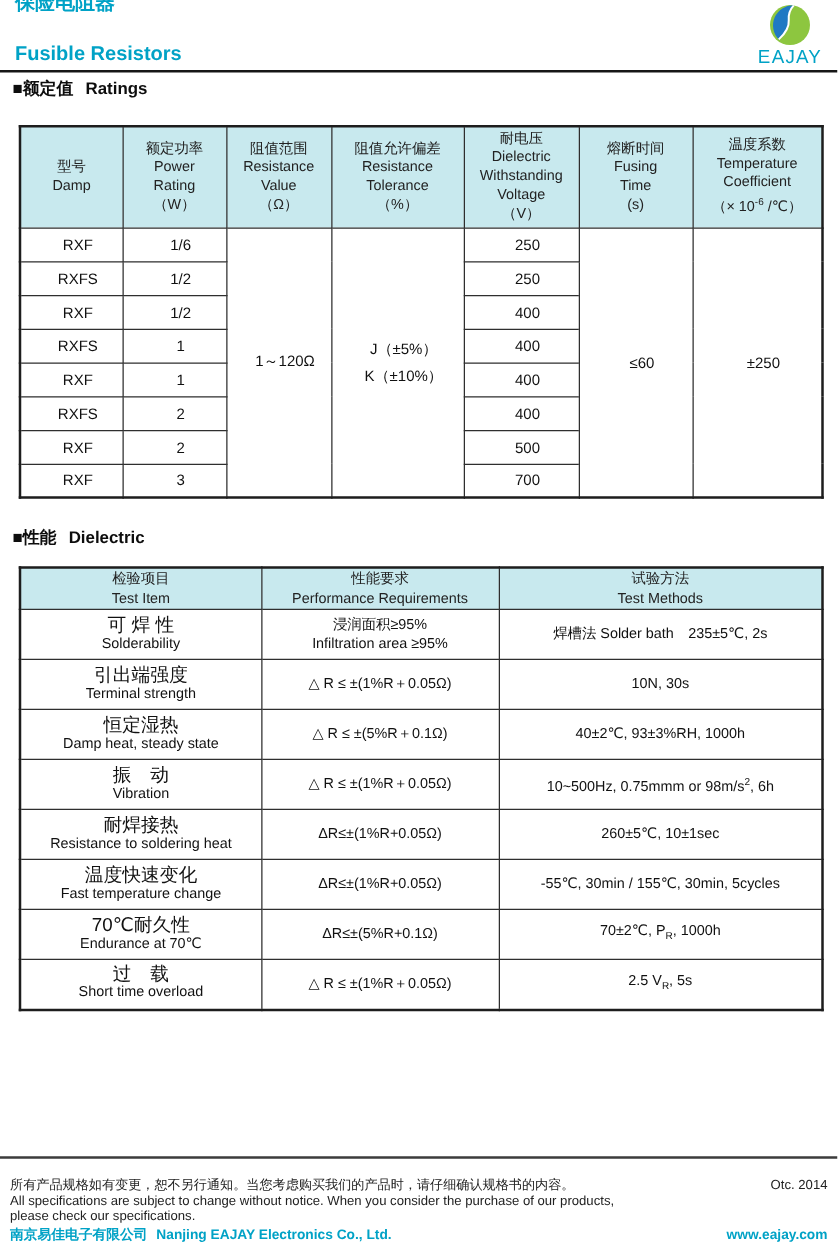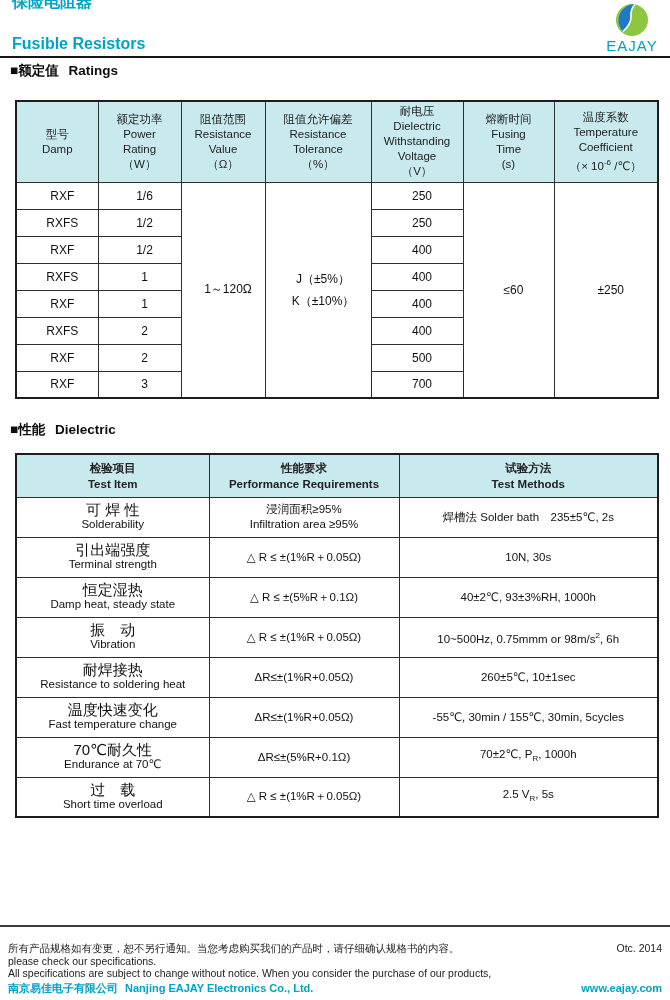--- a/index.html
+++ b/index.html
@@ -34,21 +34,21 @@
   table{border-collapse:collapse;margin-left:15px;width:642px;table-layout:fixed;flex:0 0 auto;
         border:2px solid #1d1d1d;}
   th,td{border:1px solid var(--border);text-align:center;vertical-align:middle;padding:0 2px;}
   .ratings{margin-top:20px;}
   .ratings thead th{background:var(--thead-bg);font-weight:normal;font-size:11.5px;line-height:15px;height:81px;color:#222;}
   .hd{white-space:pre-line;}
   .ratings tbody td{height:27px;font-size:12px;color:#111;padding-left:12px;}
   .pre{white-space:pre-line;}
   .tol-cell{line-height:22px;}
   .performance{margin-top:14px;}
-  .performance thead th{background:var(--thead-bg);font-weight:bold;font-size:11.5px;line-height:16px;height:43px;color:#222;}
+  .performance thead th{background:var(--thead-bg);font-weight:normal;font-size:11.5px;line-height:16px;height:33px;color:#222;}
   .performance tbody td{height:40px;font-size:11.5px;line-height:15px;color:#111;}
   .performance .it-zh{font-size:15px;}
   .performance .it-en{font-size:11.5px;}
   sub,sup{font-size:8px;}
   .sec2{margin-top:22px;}
   
   .footer{margin-top:auto;flex:0 0 auto;}
   .footer-rule{height:2px;background:#3c3c3c;}
   .footer-body{padding:15px 8px 6px 8px;font-size:10.5px;line-height:12.5px;color:#222;}
   .f-row{display:flex;justify-content:space-between;align-items:baseline;}
@@ -284,22 +284,22 @@
     </tbody>
   </table>
 
   <div class="footer">
     <div class="footer-rule"></div>
     <div class="footer-body">
       <div class="f-row">
         <span>所有产品规格如有变更，恕不另行通知。当您考虑购买我们的产品时，请仔细确认规格书的内容。</span>
         <span class="f-date">Otc. 2014</span>
       </div>
+      <div>All specifications are subject to change without notice. When you consider the purchase of our products,</div>
       <div>please check our specifications.</div>
-      <div>All specifications are subject to change without notice. When you consider the purchase of our products,</div>
       <div class="f-row f-company-row">
         <span class="f-company">
           <span>南京易佳电子有限公司</span><span class="gap"></span>
           <span>Nanjing EAJAY Electronics Co., Ltd.</span>
         </span>
         <span class="f-web">www.eajay.com</span>
       </div>
     </div>
   </div>
 

